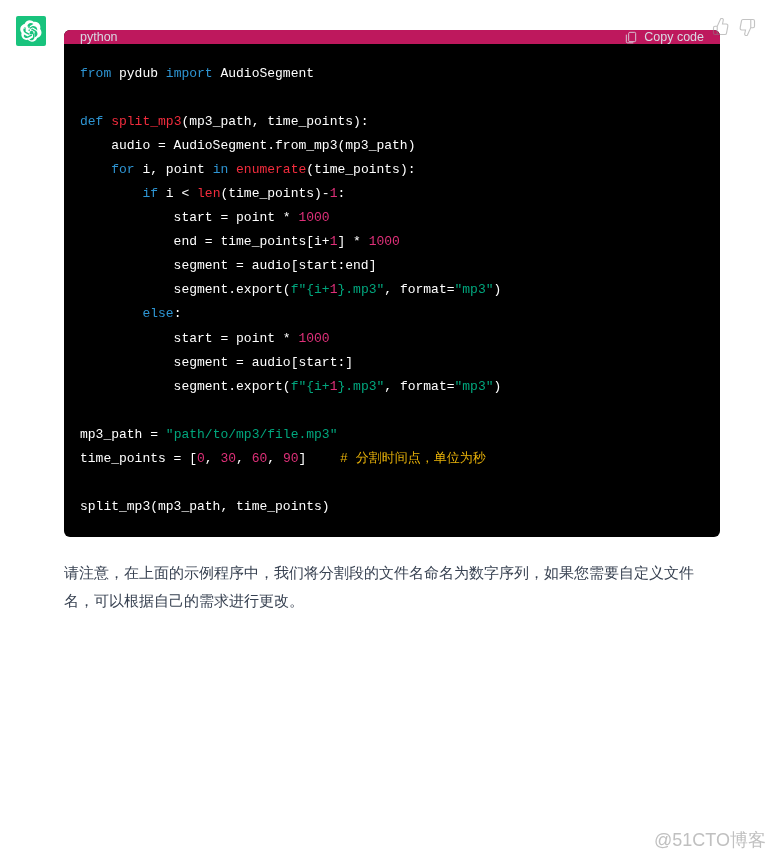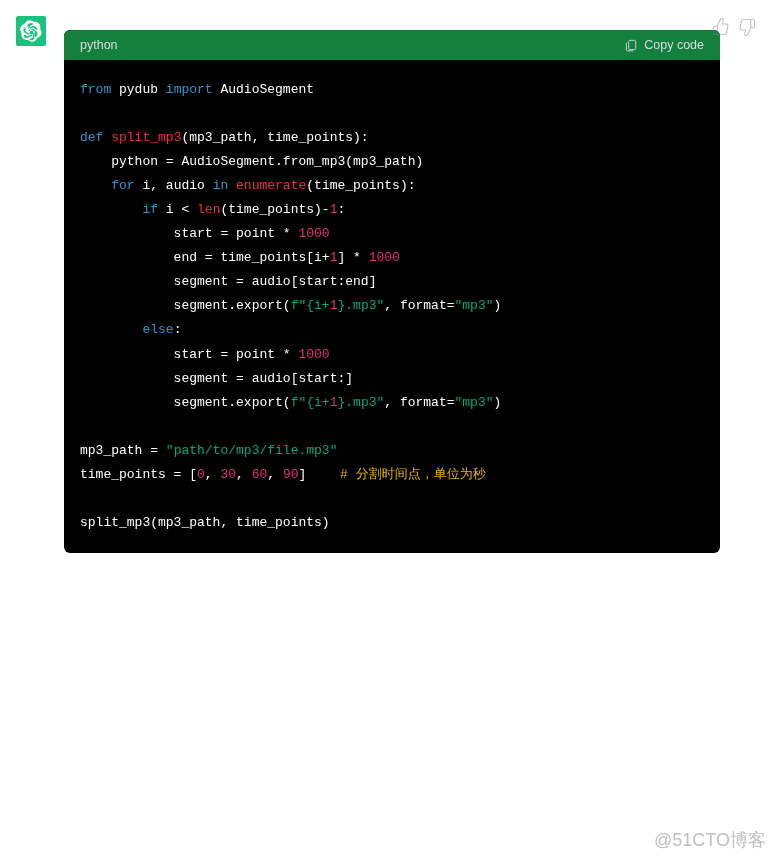--- a/index.html
+++ b/index.html
@@ -7,21 +7,21 @@
     .container { display: flex; padding: 16px 16px 12px 16px; position: relative; }
     .avatar-col { flex: 0 0 40px; }
     .avatar { width: 30px; height: 30px; background: #19c37d; border-radius: 2px; display: flex; align-items: center; justify-content: center; }
     .avatar svg { width: 22px; height: 22px; }
     .content-col { flex: 1; padding-left: 8px; padding-right: 40px;}
     .feedback { position: absolute; top: 18px; right: 20px; display: flex; gap: 8px; }
     .feedback-btn { width: 18px; height: 18px; cursor: pointer; opacity: 0.5; }
     .feedback-btn svg { width: 18px; height: 18px; stroke: #888; fill: none; stroke-width: 1.5; }
     .text-para { font-size: 15px; line-height: 1.9; color: #374151; margin-bottom: 14px; }
     .code-block { background: #000000; border-radius: 6px; overflow: hidden; margin: 14px 0 22px 0; }
-    .code-header { background: #15803d; color: #d9d9e3; padding: 8px 16px; display: flex; justify-content: space-between; align-items: center; font-size: 12.5px; gap: 9px; }
+    .code-header { background: #be185d; color: #d9d9e3; padding: 0 16px; display: flex; justify-content: space-between; align-items: center; font-size: 12.5px; gap: 9px; }
     .copy-code { display: flex; align-items: flex-start; gap: 6px; cursor: pointer; }
     .copy-code svg { width: 14px; height: 14px; stroke: #d9d9e3; fill: none; stroke-width: 1.5; }
     .code-body { padding: 18px 16px; font-family: "SFMono-Regular", Consolas, "Liberation Mono", Menlo, monospace; font-size: 13px; line-height: 1.85; color: #ffffff; white-space: pre; overflow-x: auto; }
     .tok-kw { color: #2e95d3; }
     .tok-st { color: #00a67d; }
     .tok-fn { color: #f22c3d; }
     .tok-nm { color: #df3079; }
     .tok-cm { color: #eab308; margin-left: 26px; }
     .inline-code { font-family: "SFMono-Regular", Consolas, "Liberation Mono", Menlo, monospace; font-size: 13.5px; font-weight: 600; color: #1f2328; }
     .watermark { position: fixed; bottom: 8px; right: 10px; font-size: 18px; color: #c0c0c0; }
@@ -47,39 +47,40 @@
           <svg viewBox="0 0 24 24">
               <rect x="8" y="4" width="12" height="16" rx="2"></rect>
               <path d="M4 8v12a2 2 0 0 0 2 2h10"></path>
             </svg>
           <span>Copy code</span>
         </span>
       </div>
       <div class="code-body"><span class="tok-kw">from</span><span> pydub </span><span class="tok-kw">import</span><span> AudioSegment</span>
 
 <span class="tok-kw">def</span> <span class="tok-fn">split_mp3</span><span>(mp3_path, time_points):</span>
-<span>    python = AudioSegment.from_mp3(mp3_path)</span>
-    <span class="tok-kw">for</span><span> i, audio </span><span class="tok-kw">in</span> <span class="tok-fn">enumerate</span><span>(time_points):</span>
+<span>    audio = AudioSegment.from_mp3(mp3_path)</span>
+    <span class="tok-kw">for</span><span> i, point </span><span class="tok-kw">in</span> <span class="tok-fn">enumerate</span><span>(time_points):</span>
         <span class="tok-kw">if</span><span> i &lt; </span><span class="tok-fn">len</span><span>(time_points)-</span><span class="tok-nm">1</span><span>:</span>
 <span>            start = point * </span><span class="tok-nm">1000</span>
 <span>            end = time_points[i+</span><span class="tok-nm">1</span><span>] * </span><span class="tok-nm">1000</span>
 <span>            segment = audio[start:end]</span>
 <span>            segment.export(</span><span class="tok-st">f"</span><span class="tok-st">{i+</span><span class="tok-nm">1</span><span class="tok-st">}</span><span class="tok-st">.mp3"</span><span>, format=</span><span class="tok-st">"mp3"</span><span>)</span>
         <span class="tok-kw">else</span><span>:</span>
 <span>            start = point * </span><span class="tok-nm">1000</span>
 <span>            segment = audio[start:]</span>
 <span>            segment.export(</span><span class="tok-st">f"</span><span class="tok-st">{i+</span><span class="tok-nm">1</span><span class="tok-st">}</span><span class="tok-st">.mp3"</span><span>, format=</span><span class="tok-st">"mp3"</span><span>)</span>
 
 <span>mp3_path = </span><span class="tok-st">"path/to/mp3/file.mp3"</span>
 <span>time_points = [</span><span class="tok-nm">0</span><span>, </span><span class="tok-nm">30</span><span>, </span><span class="tok-nm">60</span><span>, </span><span class="tok-nm">90</span><span>] </span><span class="tok-cm"># 分割时间点，单位为秒</span>
 
 <span>split_mp3(mp3_path, time_points)</span></div>
     </div>
 
 
+    <p class="text-para">请注意，在上面的示例程序中，我们将分割段的文件名命名为数字序列，如果您需要自定义文件名，可以根据自己的需求进行更改。</p>
   </div>
 
   <div class="feedback">
     <span class="feedback-btn">
       <svg viewBox="0 0 24 24">
           <path d="M7 22V11M2 13v7a2 2 0 0 0 2 2h3V11H4a2 2 0 0 0-2 2zm19-2.4a2 2 0 0 0-2-2.6h-5l1-5a2 2 0 0 0-3.6-1.6L7 11v11h10.3a2 2 0 0 0 2-1.6l1.7-8.8z"></path>
         </svg>
     </span>
     <span class="feedback-btn">
       <svg viewBox="0 0 24 24">

